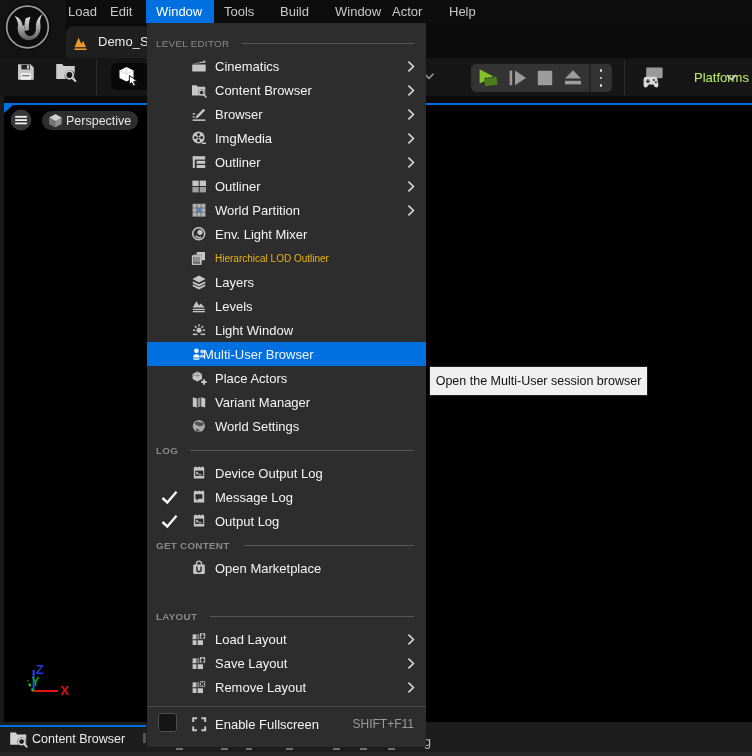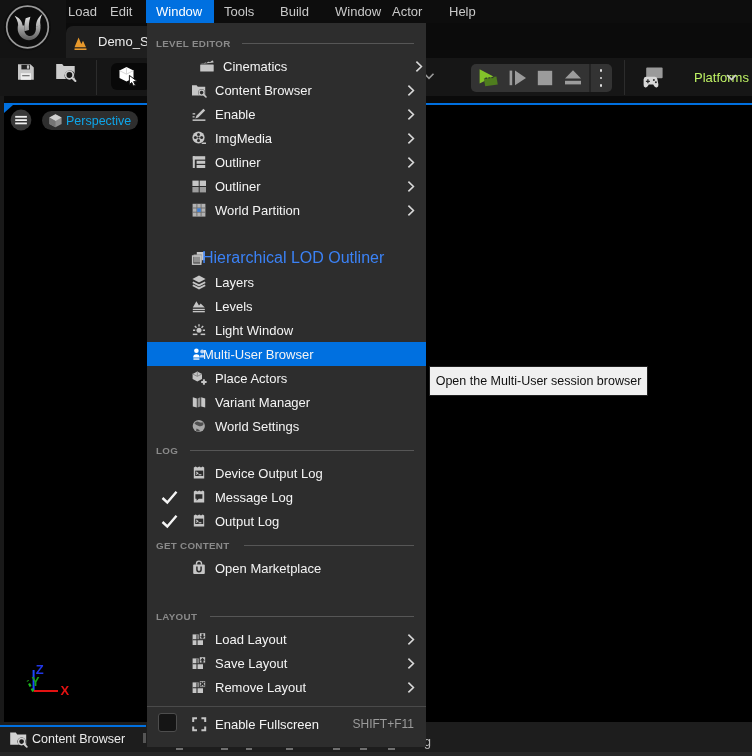--- a/index.html
+++ b/index.html
@@ -115,21 +115,21 @@
 <rect x="6.2" y="7.9" width="11.7" height="1.8" fill="#f0f0f0"></rect>
 <rect x="6.2" y="11.2" width="11.7" height="1.8" fill="#f0f0f0"></rect>
 <rect x="6.2" y="14.5" width="11.7" height="1.8" fill="#f0f0f0"></rect>
     </svg></span>
 <div class="abs" style="left:42px;top:111px;width:96px;height:19px;background:#2e2e2e;border-radius:9.5px"></div>
 <span class="abs" style="left:48px;top:113px"><svg width="15" height="15" viewBox="0 0 15 15" style="">
       <path d="M7.5 1.2 L13.6 4.6 V11 L7.5 14.2 L1.4 11 V4.6 Z" fill="#8f8f8f"></path>
 <path d="M7.5 1.2 L13.6 4.6 L7.5 7.9 L1.4 4.6 Z" fill="#cfcfcf"></path>
 <path d="M7.5 7.9 V14.2 L1.4 11 V4.6 Z" fill="#757575"></path>
     </svg></span>
-<span class="abs" style="left:66px;top:114px;font-size:12.5px;color:#0ea5e9">Perspective</span>
+<span class="abs" style="left:66px;top:114px;font-size:12.5px;color:#e5e5e5">Perspective</span>
 <span class="abs" style="left:20px;top:655px"><svg width="56" height="46" viewBox="0 0 56 46" style="">
       <line x1="13.6" y1="15" x2="13.6" y2="36" stroke="#1b48ff" stroke-width="2"></line>
 <line x1="13.6" y1="36" x2="38" y2="36" stroke="#e21212" stroke-width="2"></line>
 <line x1="13.2" y1="36.6" x2="7.6" y2="25.5" stroke="#1db81d" stroke-width="2.2" stroke-dasharray="3.4 2.4"></line>
 <text x="15.8" y="19" fill="#2036e6" font-size="13" font-weight="bold" font-family="Liberation Sans">Z</text>
 <text x="11.6" y="30.8" fill="#17a317" font-size="12" font-weight="bold" font-family="Liberation Sans">Y</text>
 <text x="40.6" y="40" fill="#e21212" font-size="13" font-weight="bold" font-family="Liberation Sans">X</text>
     </svg></span>
 
 <div class="abs" style="left:0;top:722px;width:752px;height:30px;background:#1d1d1d"></div>
@@ -147,24 +147,24 @@
 <div class="abs" style="left:176px;top:748px;width:7px;height:2px;background:#6f6f6f"></div>
 <div class="abs" style="left:221px;top:748px;width:7px;height:2px;background:#6f6f6f"></div>
 <div class="abs" style="left:246px;top:748px;width:6px;height:2px;background:#6f6f6f"></div>
 <div class="abs" style="left:286px;top:748px;width:7px;height:2px;background:#6f6f6f"></div>
 <div class="abs" style="left:333px;top:748px;width:7px;height:2px;background:#6f6f6f"></div>
 <div class="abs" style="left:360px;top:748px;width:7px;height:2px;background:#6f6f6f"></div>
 <div class="abs" style="left:388px;top:748px;width:7px;height:2px;background:#6f6f6f"></div>
 
 <div class="abs" style="left:147px;top:23px;width:279px;height:724px;background:#2d2d2d">
 <div style="position:absolute;left:0;top:11.5px;width:279px;height:16px">
-      <span style="position:absolute;left:9px;top:50%;transform:translateY(-50%);font-size:9.8px;font-weight:bold;letter-spacing:0.3px;color:#8a8a8a;white-space:nowrap">LEVEL EDITOR</span>
+      <span style="position:absolute;left:9px;top:50%;transform:translateY(-50%);font-size:9.8px;font-weight:normal;letter-spacing:0.3px;color:#8a8a8a;white-space:nowrap">LEVEL EDITOR</span>
       <div style="position:absolute;left:95px;right:12px;top:50%;height:1px;background:#565656"></div>
     </div>
-    <div style="position:absolute;left:8px;top:31px;width:279px;height:24px;padding-left:31px;">
+    <div style="position:absolute;left:0;top:31px;width:279px;height:24px;padding-left:31px;">
       <span style="position:absolute;left:44px;top:50%;margin-top:-8px"><svg width="16" height="16" viewBox="0 0 16 16" style="">
           <rect x="1.2" y="6.4" width="13.5" height="7.2" rx="0.6" fill="#c6c6c6"></rect>
 <path d="M1.2 5.9 L14 2.4 L14.6 4.6 L1.2 6.1 Z" fill="#c6c6c6"></path>
 <path d="M3.8 5.3 L5.8 3.3 M7 4.5 L9 2.9 M10.2 3.7 L12 2.6" stroke="#2d2d2d" stroke-width="1.3" fill="none"></path>
         </svg></span>
       <span style="position:absolute;left:68px;top:50%;transform:translateY(-50%);font-size:13px;color:#f4f4f4;white-space:nowrap">Cinematics</span>
       <svg width="8" height="13" viewBox="0 0 8 13" style="position:absolute;right:11px;top:50%;margin-top:-6.5px">
         <path d="M1.4 1.6 L6.4 6.5 L1.4 11.4" stroke="#d8d8d8" stroke-width="1.6" fill="none"></path>
       </svg>
     </div>
@@ -180,21 +180,21 @@
         <path d="M1.4 1.6 L6.4 6.5 L1.4 11.4" stroke="#d8d8d8" stroke-width="1.6" fill="none"></path>
       </svg>
     </div>
     <div style="position:absolute;left:0;top:79px;width:279px;height:24px;">
       <span style="position:absolute;left:44px;top:50%;margin-top:-8px"><svg width="16" height="16" viewBox="0 0 16 16" style="">
           <path d="M5.4 9.8 L12.4 2.8 L14.2 4.6 L7.2 11.6 L4.4 12.4 Z" fill="#c6c6c6"></path>
 <rect x="1.6" y="7.2" width="2.6" height="1.3" fill="#c6c6c6"></rect>
 <rect x="1.6" y="10.2" width="2" height="1.3" fill="#c6c6c6"></rect>
 <rect x="1.6" y="13.4" width="12.8" height="1.5" fill="#c6c6c6"></rect>
         </svg></span>
-      <span style="position:absolute;left:68px;top:50%;transform:translateY(-50%);font-size:13px;color:#f4f4f4;white-space:nowrap">Enable</span>
+      <span style="position:absolute;left:68px;top:50%;transform:translateY(-50%);font-size:13px;color:#f4f4f4;white-space:nowrap">Browser</span>
       <svg width="8" height="13" viewBox="0 0 8 13" style="position:absolute;right:11px;top:50%;margin-top:-6.5px">
         <path d="M1.4 1.6 L6.4 6.5 L1.4 11.4" stroke="#d8d8d8" stroke-width="1.6" fill="none"></path>
       </svg>
     </div>
     <div style="position:absolute;left:0;top:103px;width:279px;height:24px;">
       <span style="position:absolute;left:44px;top:50%;margin-top:-8px"><svg width="16" height="16" viewBox="0 0 16 16" style="">
           <circle cx="7.5" cy="7.5" r="6.1" fill="#c6c6c6"></circle>
 <circle cx="7.5" cy="4.4" r="1.5" fill="#2d2d2d"></circle>
           <circle cx="4.4" cy="7.5" r="1.5" fill="#2d2d2d"></circle>
 <circle cx="10.6" cy="7.5" r="1.5" fill="#2d2d2d"></circle>
@@ -235,27 +235,35 @@
       <span style="position:absolute;left:44px;top:50%;margin-top:-8px"><svg width="16" height="16" viewBox="0 0 16 16" style="">
           <rect x="1.6" y="1.8" width="12.8" height="12.8" fill="#b2b2b2"></rect>
 <path d="M5.9 1.8 v12.8 M10.1 1.8 v12.8 M1.6 6 h12.8 M1.6 10.2 h12.8" stroke="#6a6a6a" stroke-width="0.9" fill="none"></path>
 <rect x="6.2" y="6.3" width="3.6" height="3.6" fill="#3f7ed2"></rect>
         </svg></span>
       <span style="position:absolute;left:68px;top:50%;transform:translateY(-50%);font-size:13px;color:#f4f4f4;white-space:nowrap">World Partition</span>
       <svg width="8" height="13" viewBox="0 0 8 13" style="position:absolute;right:11px;top:50%;margin-top:-6.5px">
         <path d="M1.4 1.6 L6.4 6.5 L1.4 11.4" stroke="#d8d8d8" stroke-width="1.6" fill="none"></path>
       </svg>
     </div>
+    <div style="position:absolute;left:0;top:199px;width:279px;height:24px;">
+      <span style="position:absolute;left:44px;top:50%;margin-top:-8px"><svg width="16" height="16" viewBox="0 0 16 16" style="">
+          <circle cx="7.7" cy="7.7" r="6" fill="none" stroke="#c6c6c6" stroke-width="1.5"></circle>
+<circle cx="9" cy="6.3" r="2.6" fill="#c6c6c6"></circle>
+<path d="M4.6 9.8 a4.6 4.6 0 0 0 5.5 1.4" stroke="#c6c6c6" stroke-width="1.4" fill="none"></path>
+        </svg></span>
+      <span style="position:absolute;left:68px;top:50%;transform:translateY(-50%);font-size:13px;color:#f4f4f4;white-space:nowrap">Env. Light Mixer</span>
+    </div>
     <div style="position:absolute;left:0;top:223px;width:279px;height:24px;">
       <span style="position:absolute;left:44px;top:50%;margin-top:-8px"><svg width="16" height="16" viewBox="0 0 16 16" style="">
           <rect x="5.8" y="2" width="8.2" height="8.2" fill="#c6c6c6"></rect>
 <rect x="2.6" y="4.4" width="8.2" height="8.2" fill="#8f8f8f"></rect>
 <rect x="1.6" y="6" width="8.2" height="8.2" fill="none" stroke="#c6c6c6" stroke-width="1.4"></rect>
         </svg></span>
-      <span style="position:absolute;left:55px;top:50%;transform:translateY(-50%);font-size:16px;color:#3b82f6;white-space:nowrap">Hierarchical LOD Outliner</span>
+      <span style="position:absolute;left:68px;top:50%;transform:translateY(-50%);font-size:10px;color:#eab308;white-space:nowrap">Hierarchical LOD Outliner</span>
     </div>
     <div style="position:absolute;left:0;top:247px;width:279px;height:24px;">
       <span style="position:absolute;left:44px;top:50%;margin-top:-8px"><svg width="16" height="16" viewBox="0 0 16 16" style="">
           <path d="M8 1.4 L14.6 4.9 L8 8.4 L1.4 4.9 Z" fill="#c6c6c6"></path>
 <path d="M1.8 8.2 L8 11.4 L14.2 8.2" stroke="#c6c6c6" stroke-width="1.8" fill="none"></path>
 <path d="M1.8 11.2 L8 14.4 L14.2 11.2" stroke="#c6c6c6" stroke-width="1.8" fill="none"></path>
         </svg></span>
       <span style="position:absolute;left:68px;top:50%;transform:translateY(-50%);font-size:13px;color:#f4f4f4;white-space:nowrap">Layers</span>
     </div>
     <div style="position:absolute;left:0;top:271px;width:279px;height:24px;">

